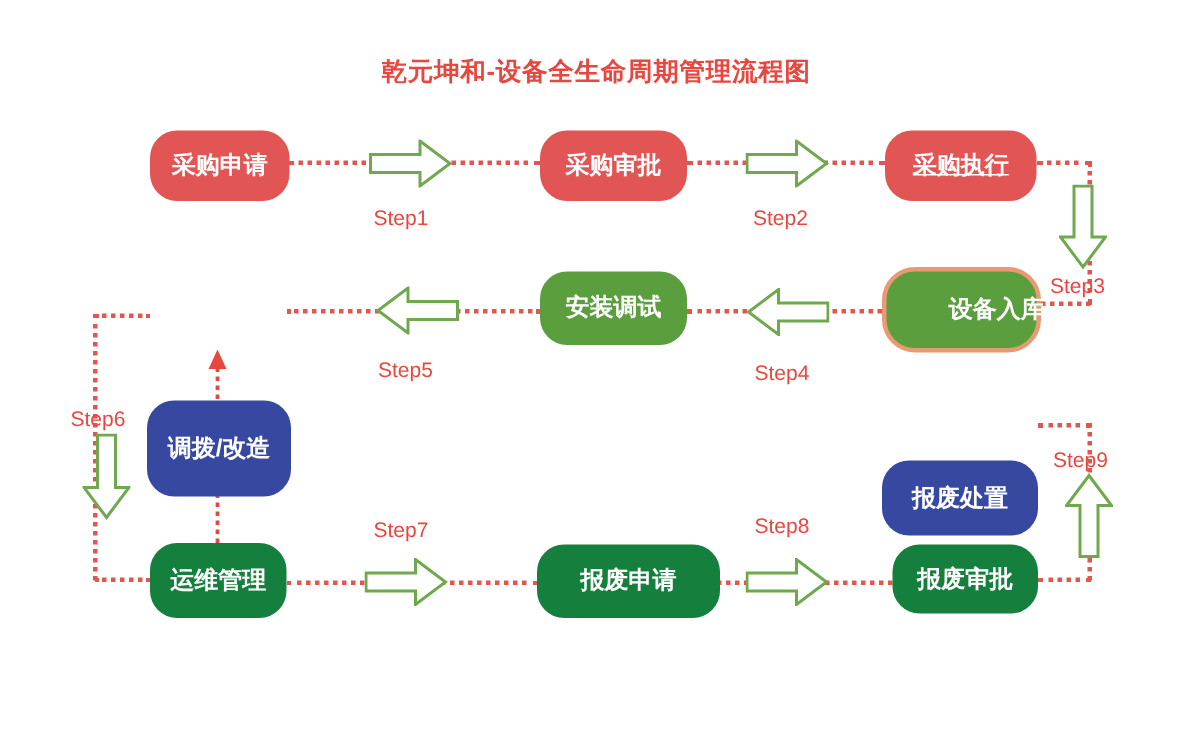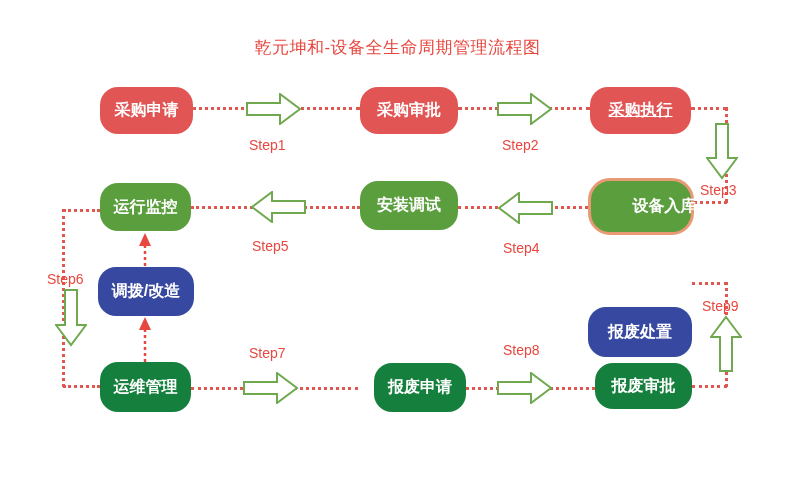--- a/index.html
+++ b/index.html
@@ -2,21 +2,21 @@
 <html><head>
 <meta charset="utf-8">
 <style>
   html,body { margin:0; padding:0; background:#fff; }
   #canvas {
     position:relative; width:795px; height:486px; background:#ffffff;
     font-family:"Liberation Sans","DejaVu Sans",sans-serif; overflow:hidden;
   }
   .title {
     position:absolute; left:0; top:36px; width:100%; text-align:center;
-    font-size:17px; font-weight:normal; color:#e8473f; letter-spacing:0.5px;
+    font-size:17px; font-weight:bold; color:#e8473f; letter-spacing:0.5px;
   }
   .node {
     position:absolute; display:flex; align-items:center; justify-content:center;
     color:#ffffff; font-weight:bold; font-size:16px; border-radius:18px;
     box-sizing:border-box; white-space:nowrap;
   }
   .node-red   { background:#e25555; }
   .node-green { background:#5a9e3e; }
   .node-blue  { background:#36489f; }
   .node-pink  { background:#15803d; }
@@ -107,27 +107,26 @@
   </div>
   <div class="arr" style="left:710px; top:315px;">
     <svg width="32" height="58" viewBox="0 0 32 58">
         <polygon points="16,2 31,22 22,22 22,56 10,56 10,22 1,22" fill="#ffffff" stroke="#6fa84e" stroke-width="2"></polygon>
       </svg>
   </div>
 
   <div class="node node-red" style="left:100px; top:87px;  width:93px;  height:47px;text-align:center;">采购申请</div>
   <div class="node node-red" style="left:360px; top:87px;  width:98px;  height:47px;">采购审批</div>
   <div class="node node-red" style="left:590px; top:87px;  width:101px; height:47px;text-decoration:underline;">采购执行</div>
-  <div class="node node-green" style="left:100px; top:183px; width:91px;  height:48px;">运行监控</div>
   <div class="node node-green" style="left:360px; top:181px; width:98px;  height:49px;">安装调试</div>
   <div class="node node-green node-accent" style="left:588px; top:178px; width:106px; height:57px; border-radius:22px;padding-left:47px;">设备入库</div>
-  <div class="node node-blue" style="left:98px;  top:267px; width:96px;  height:49px;">调拨/改造</div>
+  <div class="node node-blue" style="left:98px;  top:267px; width:96px;  height:64px;">调拨/改造</div>
   <div class="node node-blue" style="left:588px; top:267px; width:104px; height:50px;margin-top:40px;">报废处置</div>
   <div class="node node-pink" style="left:100px; top:362px; width:91px;  height:50px;">运维管理</div>
-  <div class="node node-pink" style="left:374px; top:363px; width:92px; height:49px;">报废申请</div>
+  <div class="node node-pink" style="left:358px; top:363px; width:122px; height:49px;">报废申请</div>
   <div class="node node-pink" style="left:595px; top:363px; width:97px;  height:46px;">报废审批</div>
 
   <div class="step" style="left:249px; top:137px;">Step1</div>
   <div class="step" style="left:502px; top:137px;">Step2</div>
   <div class="step" style="left:700px; top:182px;">Step3</div>
   <div class="step" style="left:503px; top:240px;">Step4</div>
   <div class="step" style="left:252px; top:238px;">Step5</div>
   <div class="step" style="left:47px;  top:271px;">Step6</div>
   <div class="step" style="left:249px; top:345px;">Step7</div>
   <div class="step" style="left:503px; top:342px;">Step8</div>

